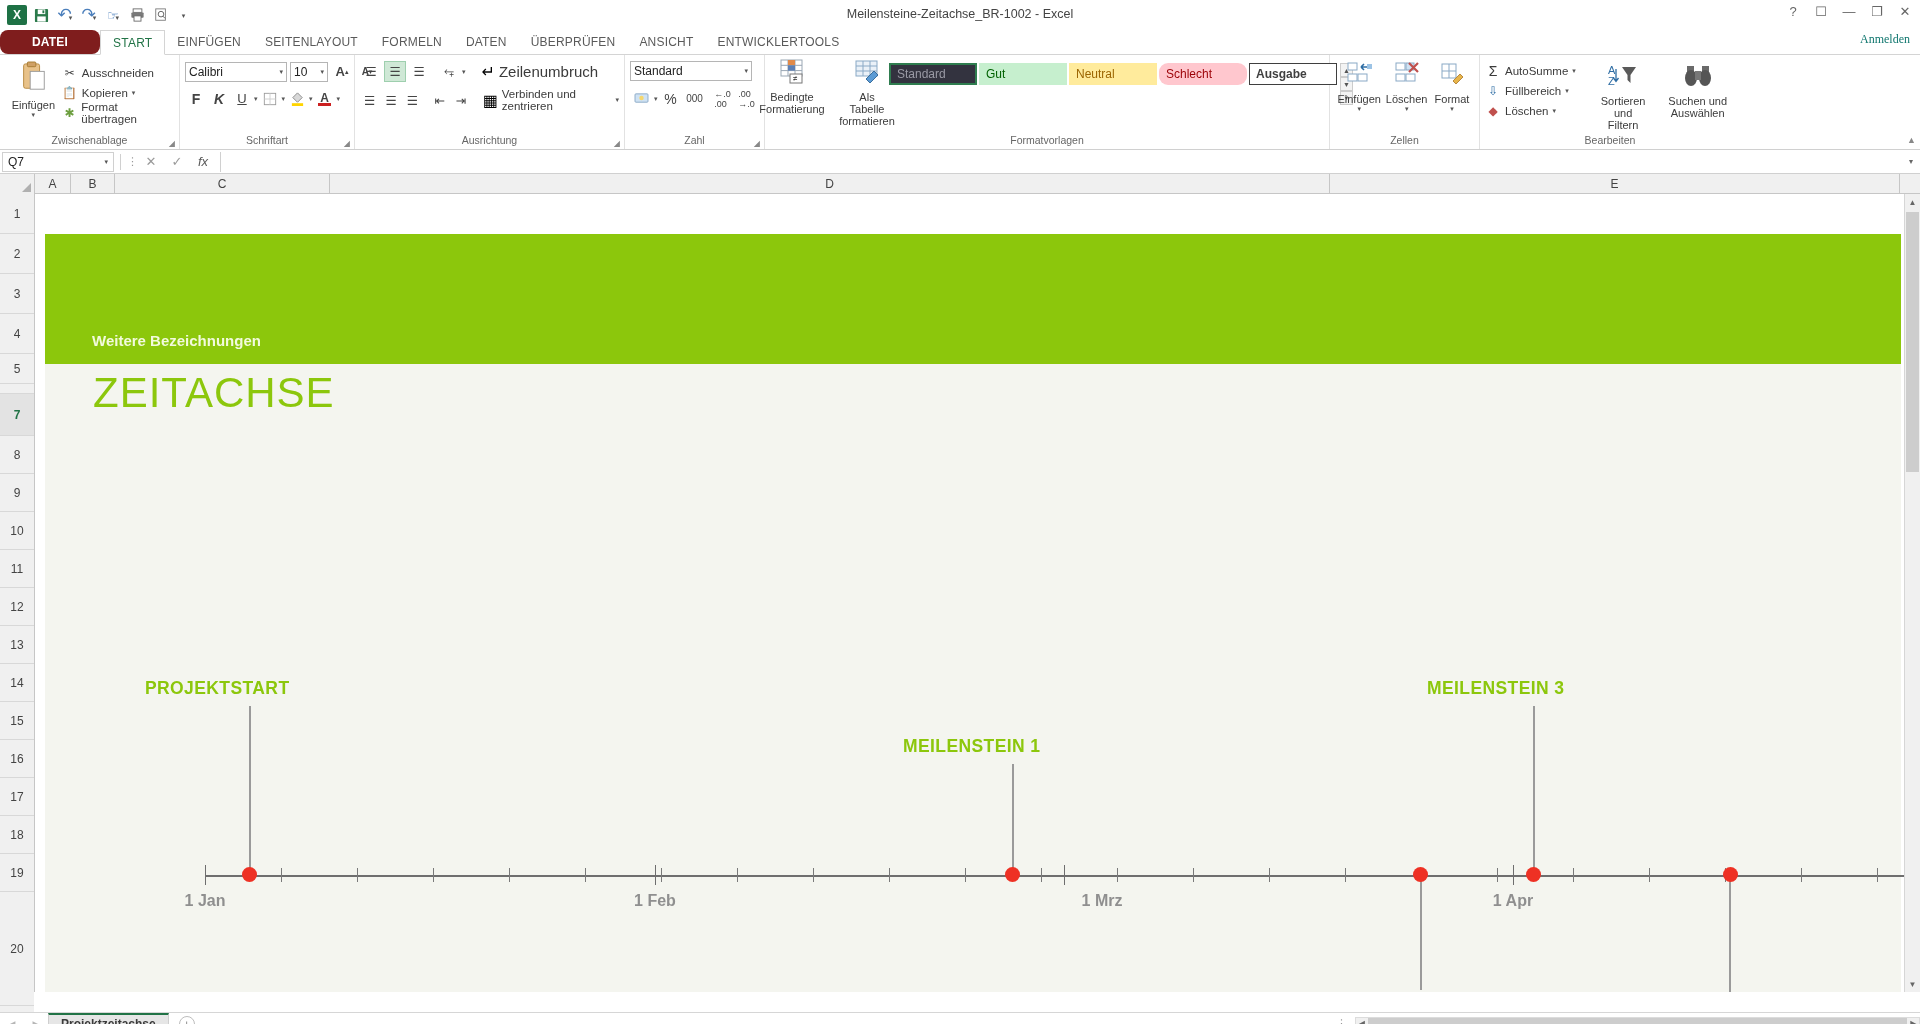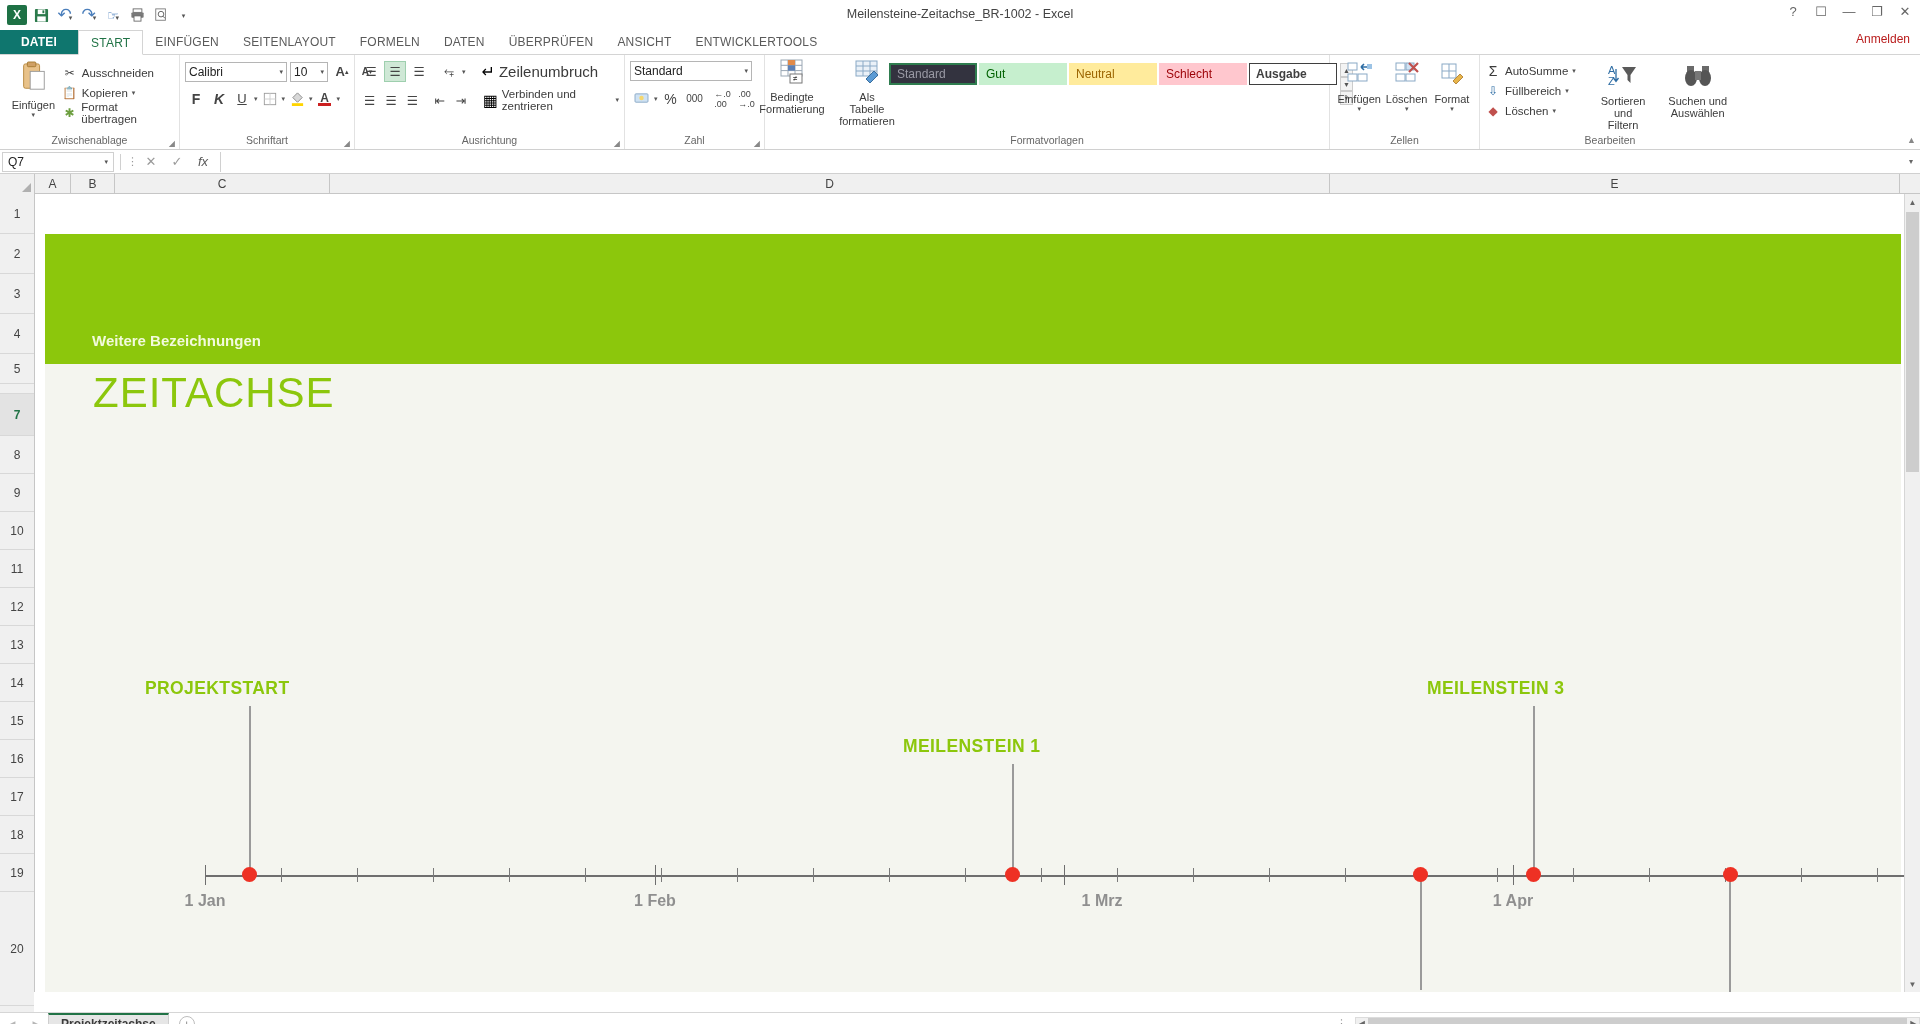--- a/index.html
+++ b/index.html
@@ -36,24 +36,24 @@
 
   
   .ribbon-tabs {
     height: 25px; display: flex; align-items: stretch; background:#fff;
     border-bottom: 1px solid #d4d4d4; padding-left: 0px;
   }
   .tab {
     padding: 0 12px; font-size: 12px; color: #5a5a5a; display: flex; align-items: center;
     letter-spacing: .2px;
   }
-  .tab.file { background: #0f766e; color: #fff; font-weight: 600; padding: 0 21px; }
+  .tab.file { background: #7f1d1d; color: #fff; font-weight: 600; padding: 0 32px; border-radius: 8px; }
   .tab.active { background:#fff; color:#217346; border:1px solid #d4d4d4; border-bottom-color:#fff;
     margin-bottom:-1px; font-weight:500;}
-  .signin { position:absolute; right: 10px; top: 32px; font-size: 12px; color:#b91c1c; }
+  .signin { position:absolute; right: 10px; top: 32px; font-size: 12px; color:#0f766e;font-family:Liberation Serif, serif; }
 
   
   .ribbon {
     height: 95px; background:#fff; border-bottom:1px solid #d0d0d0;
     display:flex; align-items:stretch; position:relative;
   }
   .rgroup { position:relative; display:flex; flex-direction:column; border-right:1px solid #e2e2e2; }
   .rgroup-body { flex:1; display:flex; align-items:flex-start; padding: 4px 5px 0 5px; }
   .rgroup-title {
     height: 15px; font-size: 10.5px; color:#666; text-align:center; position:relative;
@@ -447,21 +447,21 @@
           </span>
           <span class="lbl">Als Tabelle</span>
           <span class="lbl">formatieren</span>
         </div>
 
         <div class="gallery">
           <div class="grow">
             <div class="gcell" style="background:#33333f;color:#9a9aa5;border:2px solid #2f7d4f;">Standard</div>
             <div class="gcell" style="background:#c6efce;color:#006100;">Gut</div>
             <div class="gcell" style="background:#ffeb9c;color:#9c6500;">Neutral</div>
-            <div class="gcell" style="background:#ffc7ce;color:#9c0006;">Schlecht</div>
+            <div class="gcell" style="background:#ffc7ce;color:#9c0006;border-radius:9px;">Schlecht</div>
             <div class="gcell" style="background:#fff;color:#3f3f3f;border:1.5px solid #3f3f3f;font-weight:bold;">Ausgabe</div>
           </div>
         </div>
         <div class="gscroll">
           <div>▲</div>
           <div>▼</div>
           <div>▾</div>
         </div>
       </div>
       <div class="rgroup-title">

